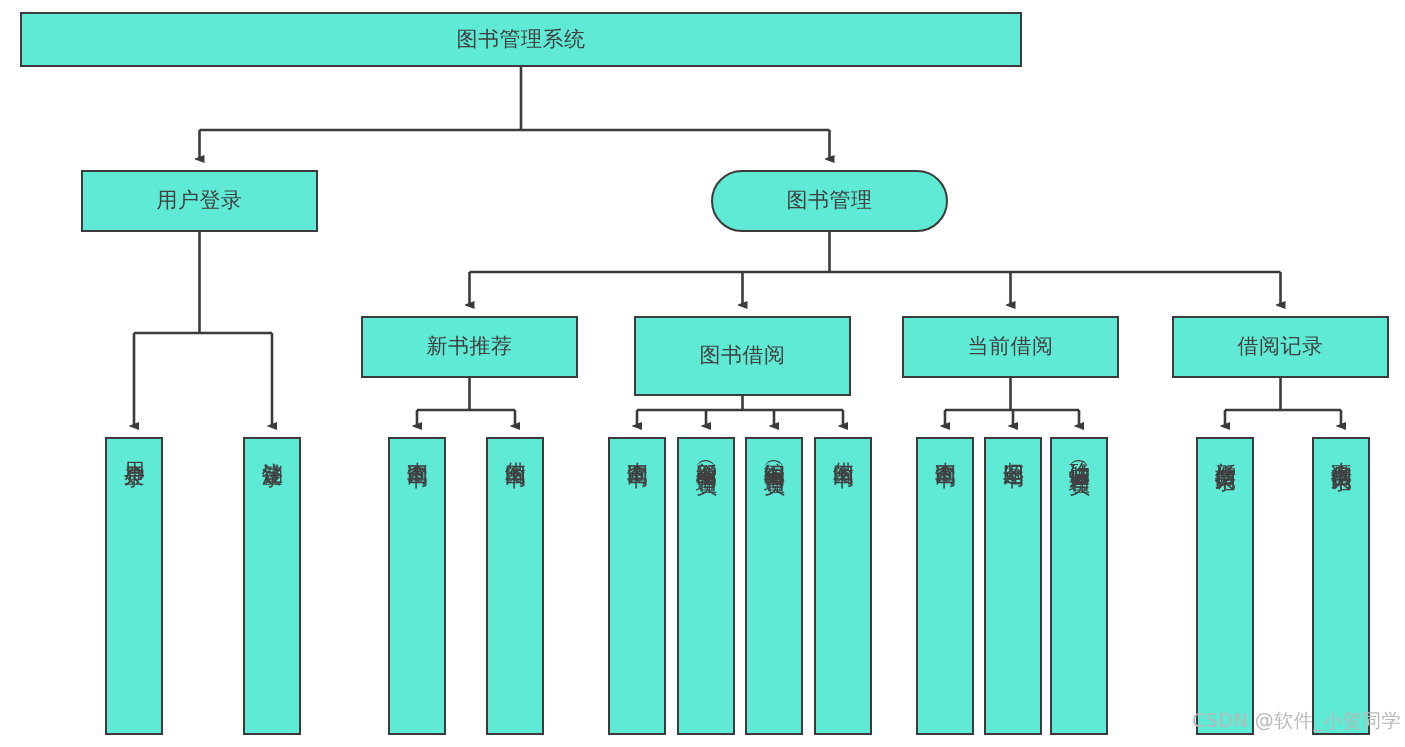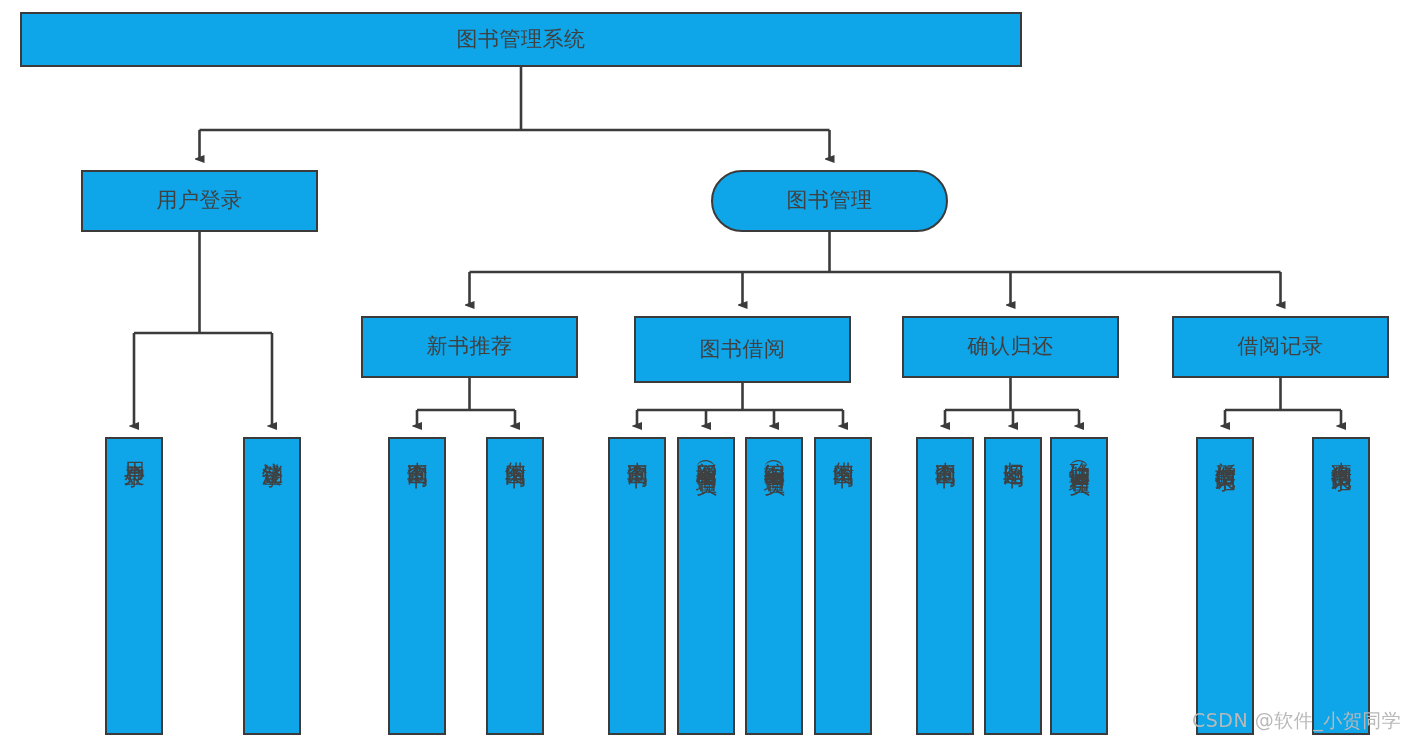--- a/index.html
+++ b/index.html
@@ -21,21 +21,21 @@
     position: absolute;
     left: 0;
     top: 0;
     width: 1405px;
     height: 747px;
     pointer-events: none;
   }
   .node {
     position: absolute;
     box-sizing: border-box;
-    background: #0ea5e9;
+    background: #5eead4;
     border: 2px solid #3b3b3b;
     display: flex;
     align-items: center;
     justify-content: center;
     color: #3b3b3b;
   }
   .node-label {
     color: #404040;
     line-height: 1.12;
     text-align: center;
@@ -119,25 +119,25 @@
       </div>
       <div class="node horiz" style="left: 81px; top: 170px; width: 237px; height: 62px;">
         <div class="node-label">用户登录</div>
       </div>
       <div class="node horiz" style="left: 711px; top: 170px; width: 237px; height: 62px; border-radius: 31px;">
         <div class="node-label">图书管理</div>
       </div>
       <div class="node horiz" style="left: 361px; top: 316px; width: 217px; height: 62px;">
         <div class="node-label">新书推荐</div>
       </div>
-      <div class="node horiz" style="left: 634px; top: 316px; width: 217px; height: 67px;">
+      <div class="node horiz" style="left: 634px; top: 316px; width: 217px; height: 80px;">
         <div class="node-label">图书借阅</div>
       </div>
       <div class="node horiz" style="left: 902px; top: 316px; width: 217px; height: 62px;">
-        <div class="node-label">确认归还</div>
+        <div class="node-label">当前借阅</div>
       </div>
       <div class="node horiz" style="left: 1172px; top: 316px; width: 217px; height: 62px;">
         <div class="node-label">借阅记录</div>
       </div>
       <div class="node vert" style="left: 105px; top: 437px; width: 58px; height: 298px;">
         <div class="node-label">用户登录</div>
       </div>
       <div class="node vert" style="left: 243px; top: 437px; width: 58px; height: 298px;">
         <div class="node-label">注销登录</div>
       </div>

